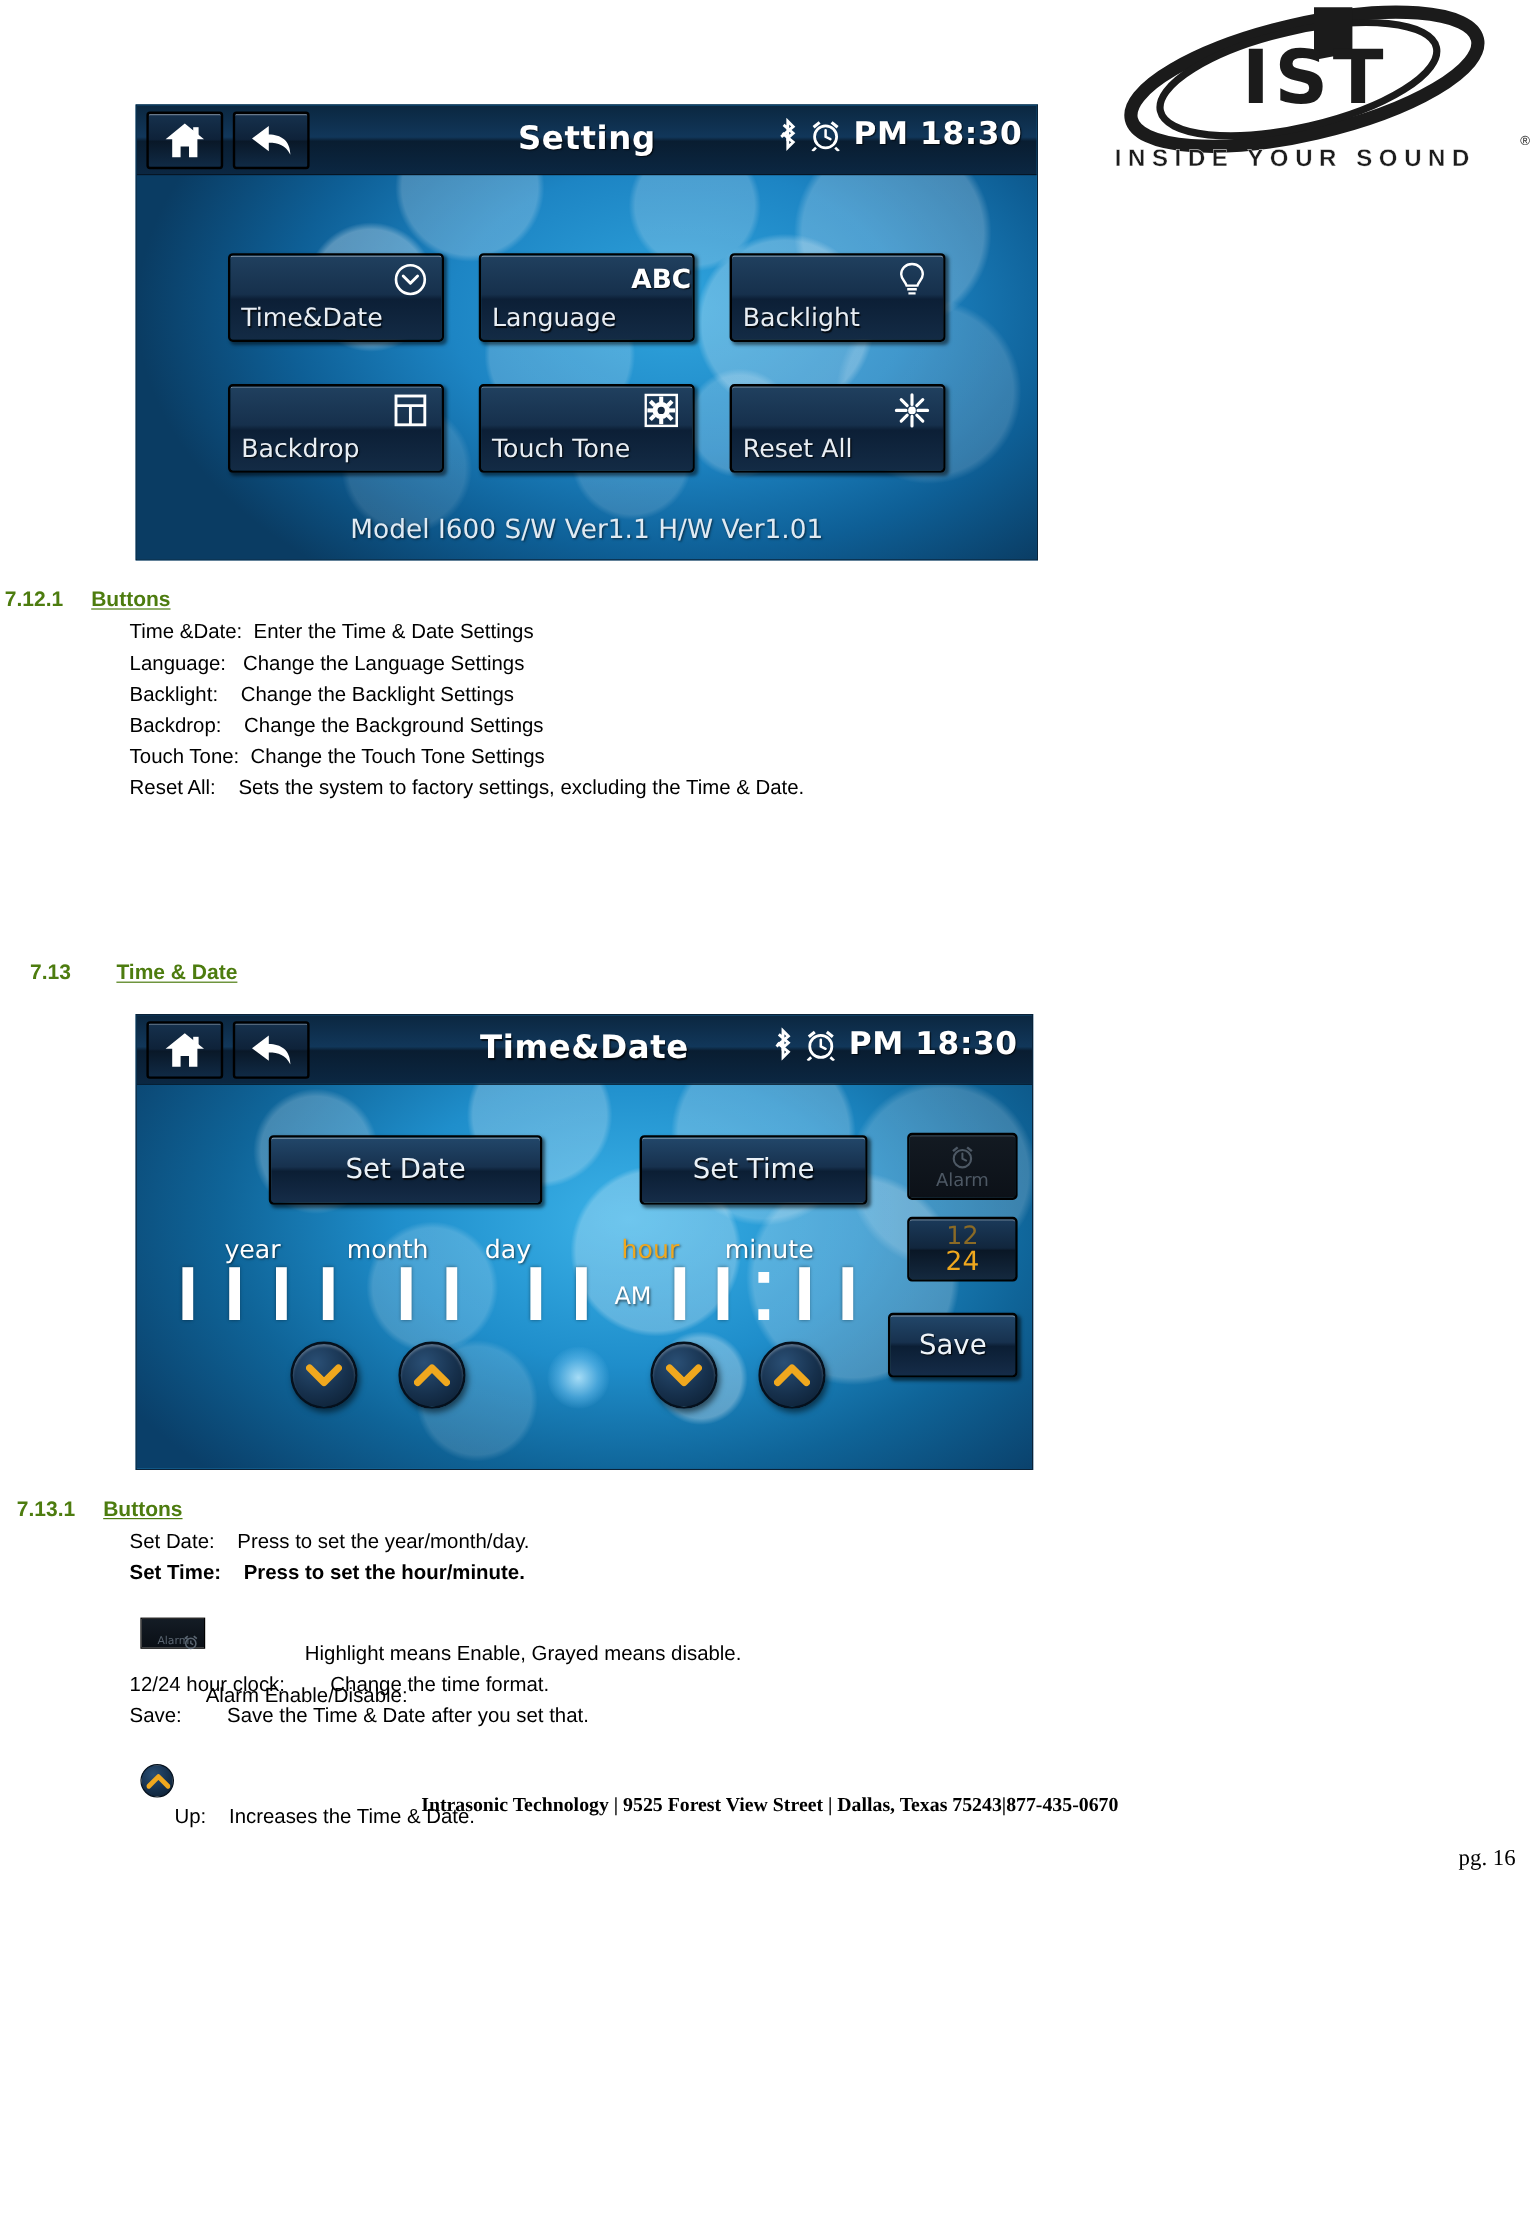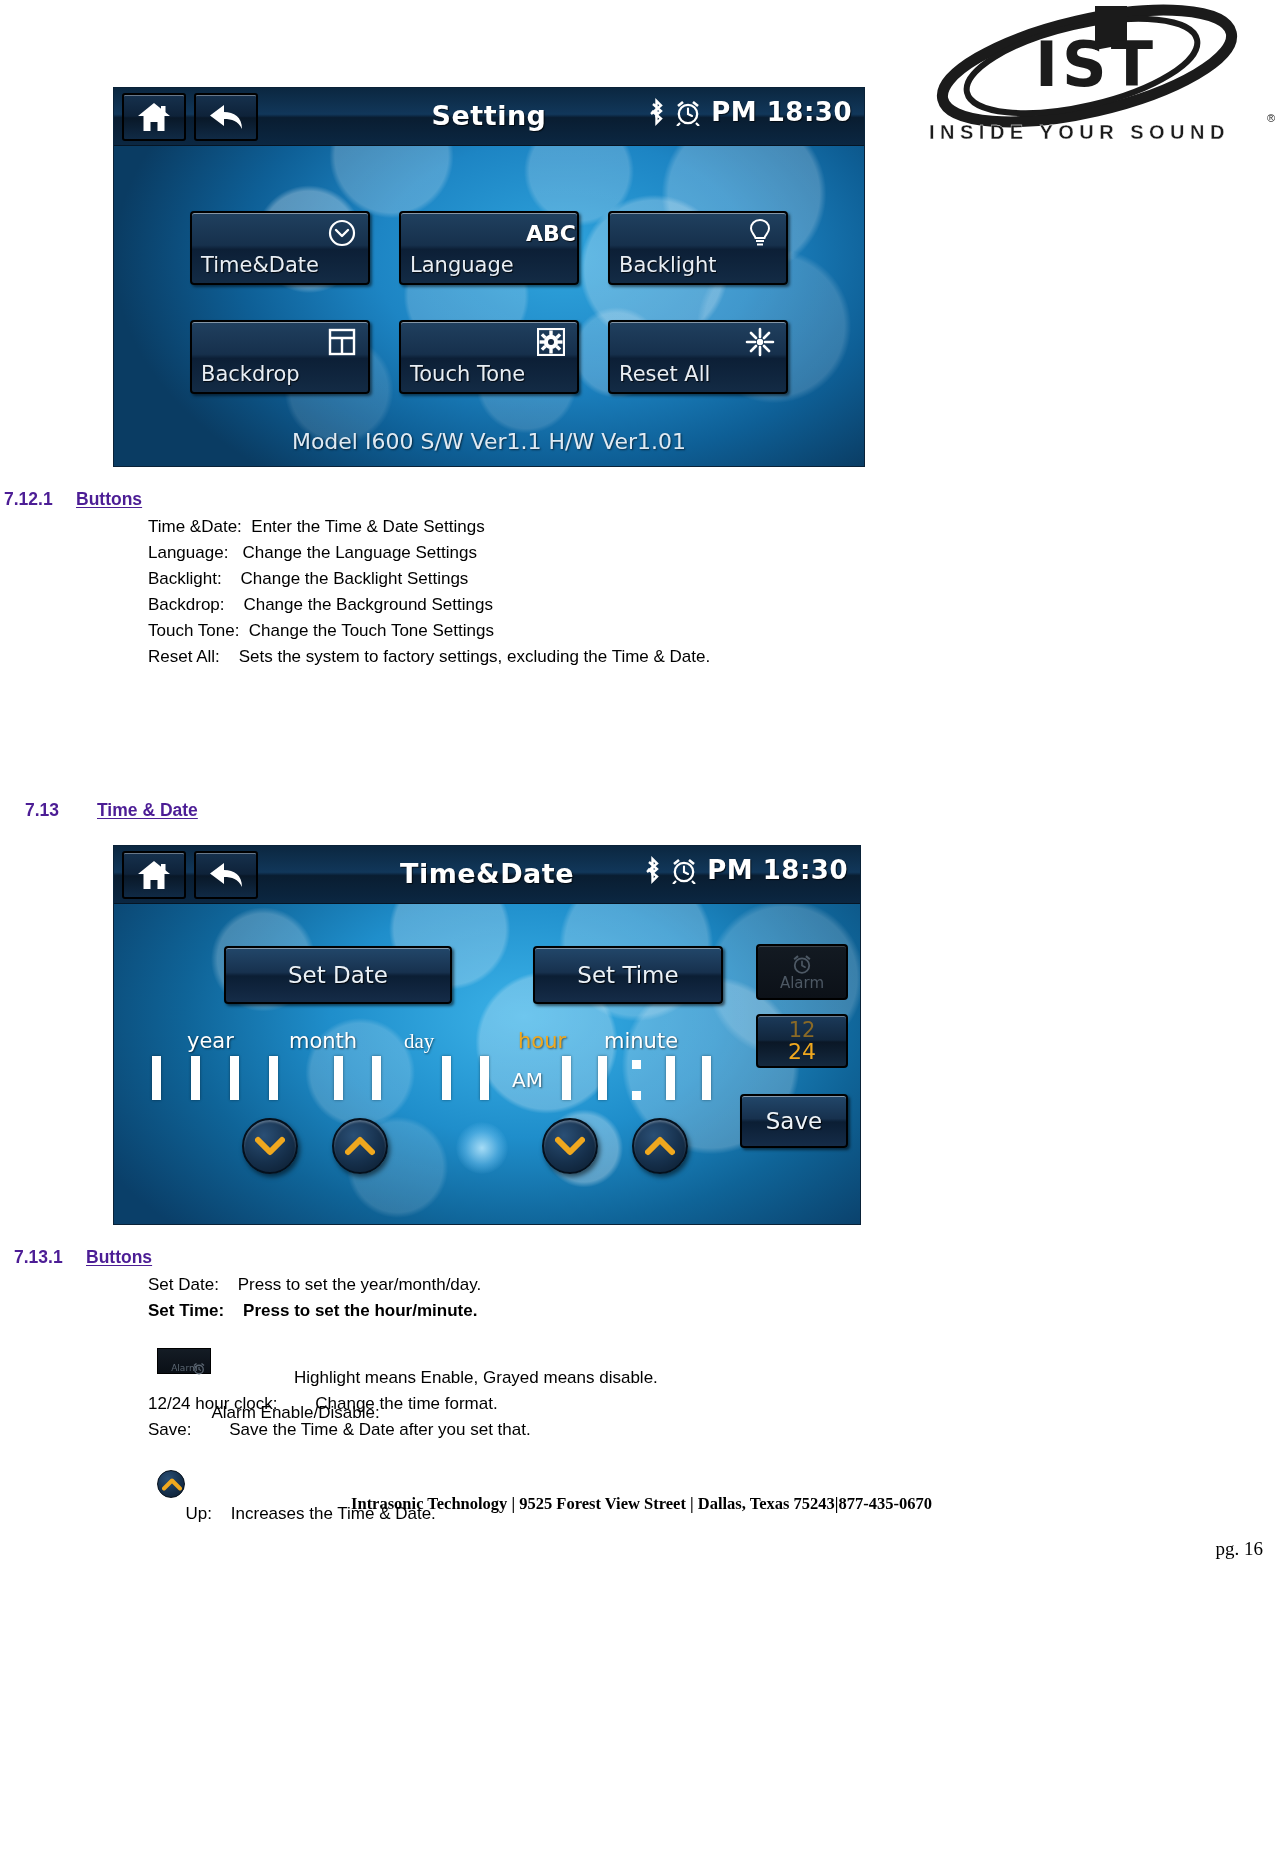--- a/index.html
+++ b/index.html
@@ -213,28 +213,28 @@
     display:flex; align-items:center; justify-content:center;
   }
 
   .center-glow {
     position:absolute; left:342px; top:276px; width:52px; height:52px;
     border-radius:50%;
     background:radial-gradient(circle, rgba(190,235,255,0.85) 0%, rgba(120,200,245,0.45) 45%, rgba(120,200,245,0) 72%);
   }
   .sec-head {
     position:absolute; display:flex; align-items:baseline; gap:0;
-    font-size:17.5px; font-weight:bold; color:#4c1d95;
+    font-size:17.5px; font-weight:bold; color:#4d7c0f;
   }
   .sec-num { width:72px; display:inline-block; }
   .sec-title { text-decoration:underline; text-underline-offset:2px; }
 
   .body-line {
     position:absolute; font-size:17px; color:#000;
-    white-space:pre; font-family:"Liberation Sans", sans-serif;margin-left:40px;
+    white-space:pre; font-family:"Liberation Sans", sans-serif;
   }
 
   .inline-icon-alarm {
     display:inline-block; vertical-align:-6px;
     width:54px; height:26px;
     background:linear-gradient(180deg,#141c25 0%, #0a0f16 100%);
     border:1px solid #000;
     position:relative;
   }
   .inline-icon-alarm .ia-txt {
@@ -455,21 +455,21 @@
 
   <div class="toggle1224">
     <span class="t12">12</span>
     <span class="t24">24</span>
   </div>
 
   <div class="save-btn">Save</div>
 
   <div class="fld-label" style="left:73px;">year</div>
   <div class="fld-label" style="left:175px;">month</div>
-  <div class="fld-label" style="left:290px;font-family:Liberation Serif, serif;">day</div>
+  <div class="fld-label" style="left:290px;">day</div>
   <div class="fld-label active" style="left:392px;margin-left:12px;">hour</div>
   <div class="fld-label" style="left:490px;text-align:center;">minute</div>
 
   <div class="digit-bar" style="left:38px;"></div>
   <div class="digit-bar" style="left:77px;"></div>
   <div class="digit-bar" style="left:116px;"></div>
   <div class="digit-bar" style="left:155px;"></div>
 
   <div class="digit-bar" style="left:220px;"></div>
   <div class="digit-bar" style="left:258px;"></div>

